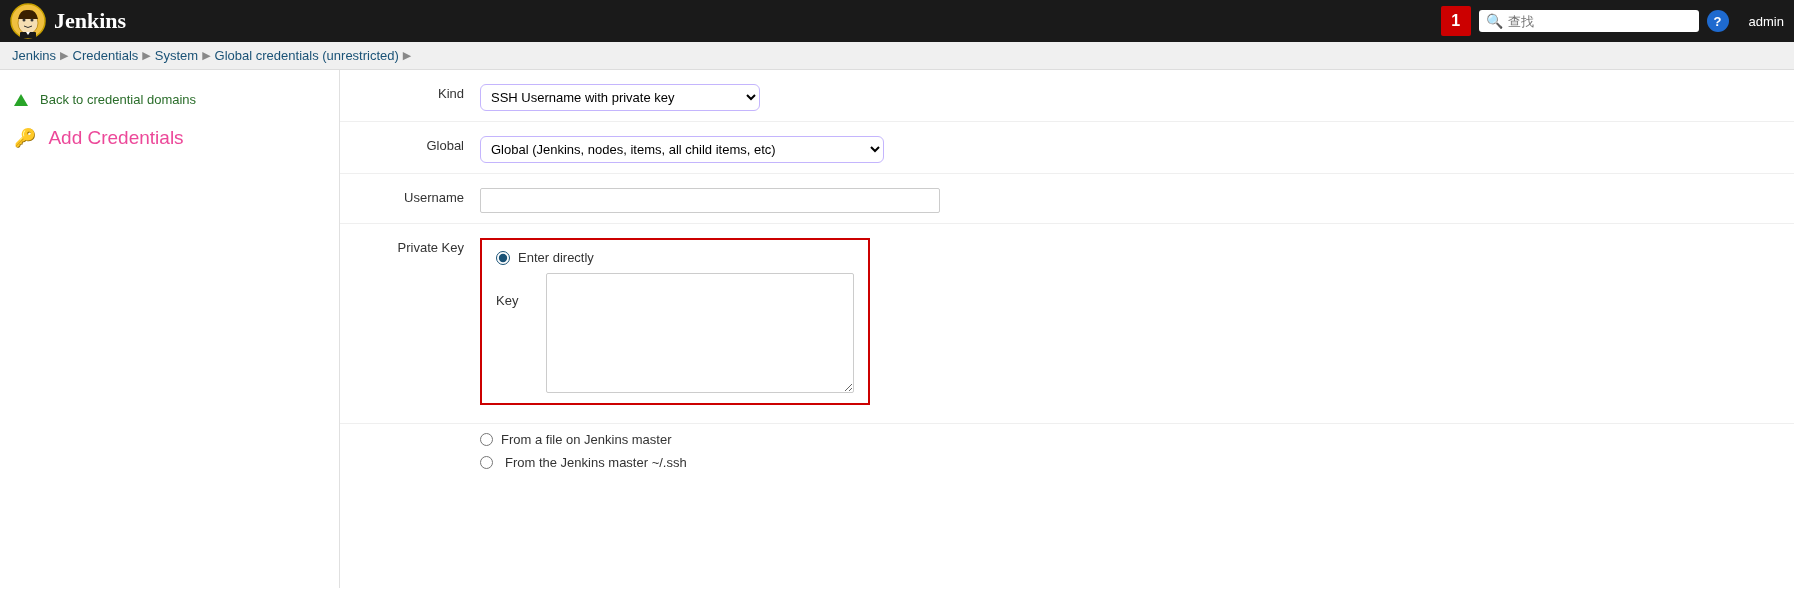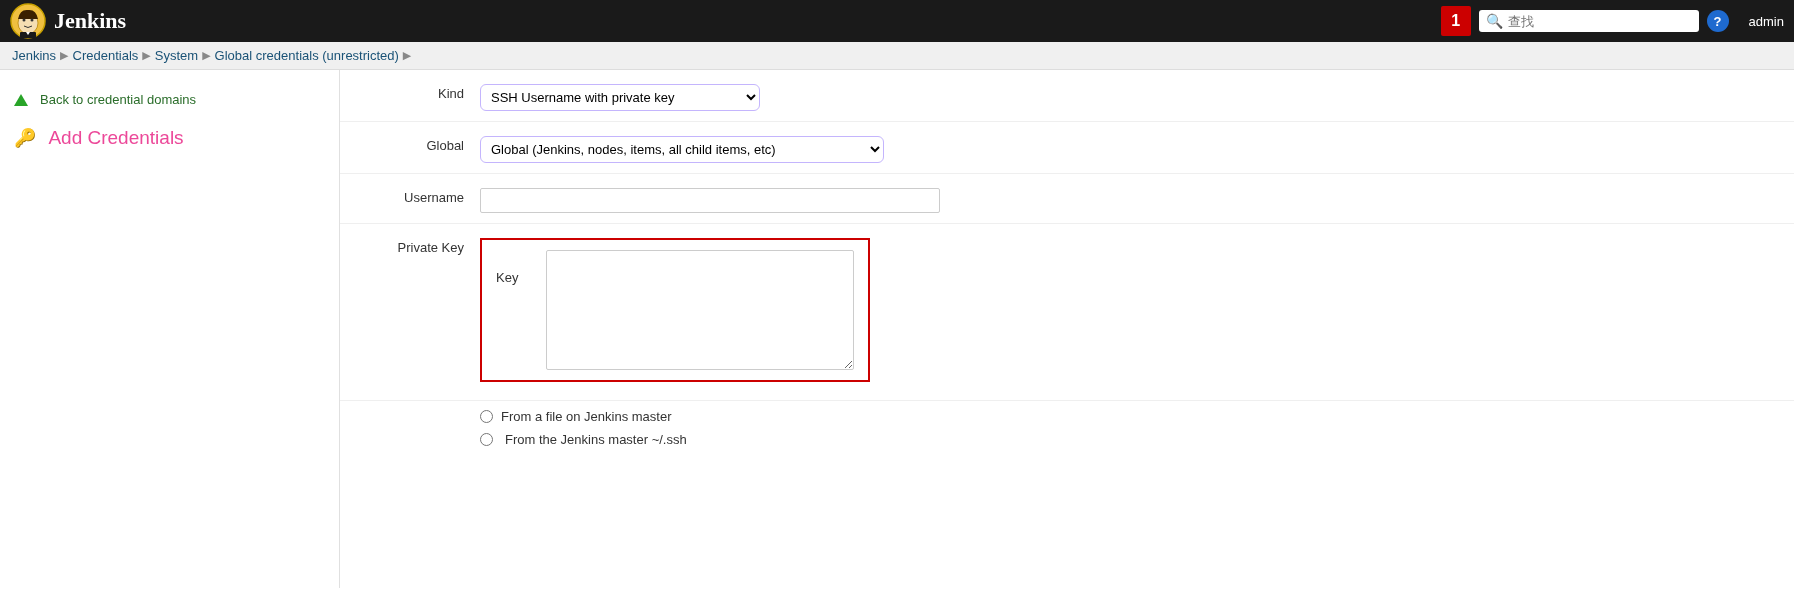--- a/index.html
+++ b/index.html
@@ -340,20 +340,24 @@
       <div class="form-label">Username</div>
       <div class="form-control-wrap">
         <input type="text" class="form-input" value="" style="">
       </div>
     </div>
 
     <div class="form-row">
       <div class="form-label">Private Key</div>
       <div class="form-control-wrap">
         <div class="private-key-box">
+          <div class="radio-row">
+            <input type="radio" name="privateKeySource" checked="" style="">
+            <span class="radio-option-label">Enter directly</span>
+          </div>
           <div class="key-sub-row">
             <span class="key-sub-text">Key</span>
             <textarea class="key-textarea" style=""></textarea>
           </div>
         </div>
       </div>
     </div>
 
     <div class="other-options-row">
       <input type="radio" name="privateKeySource" style="">

